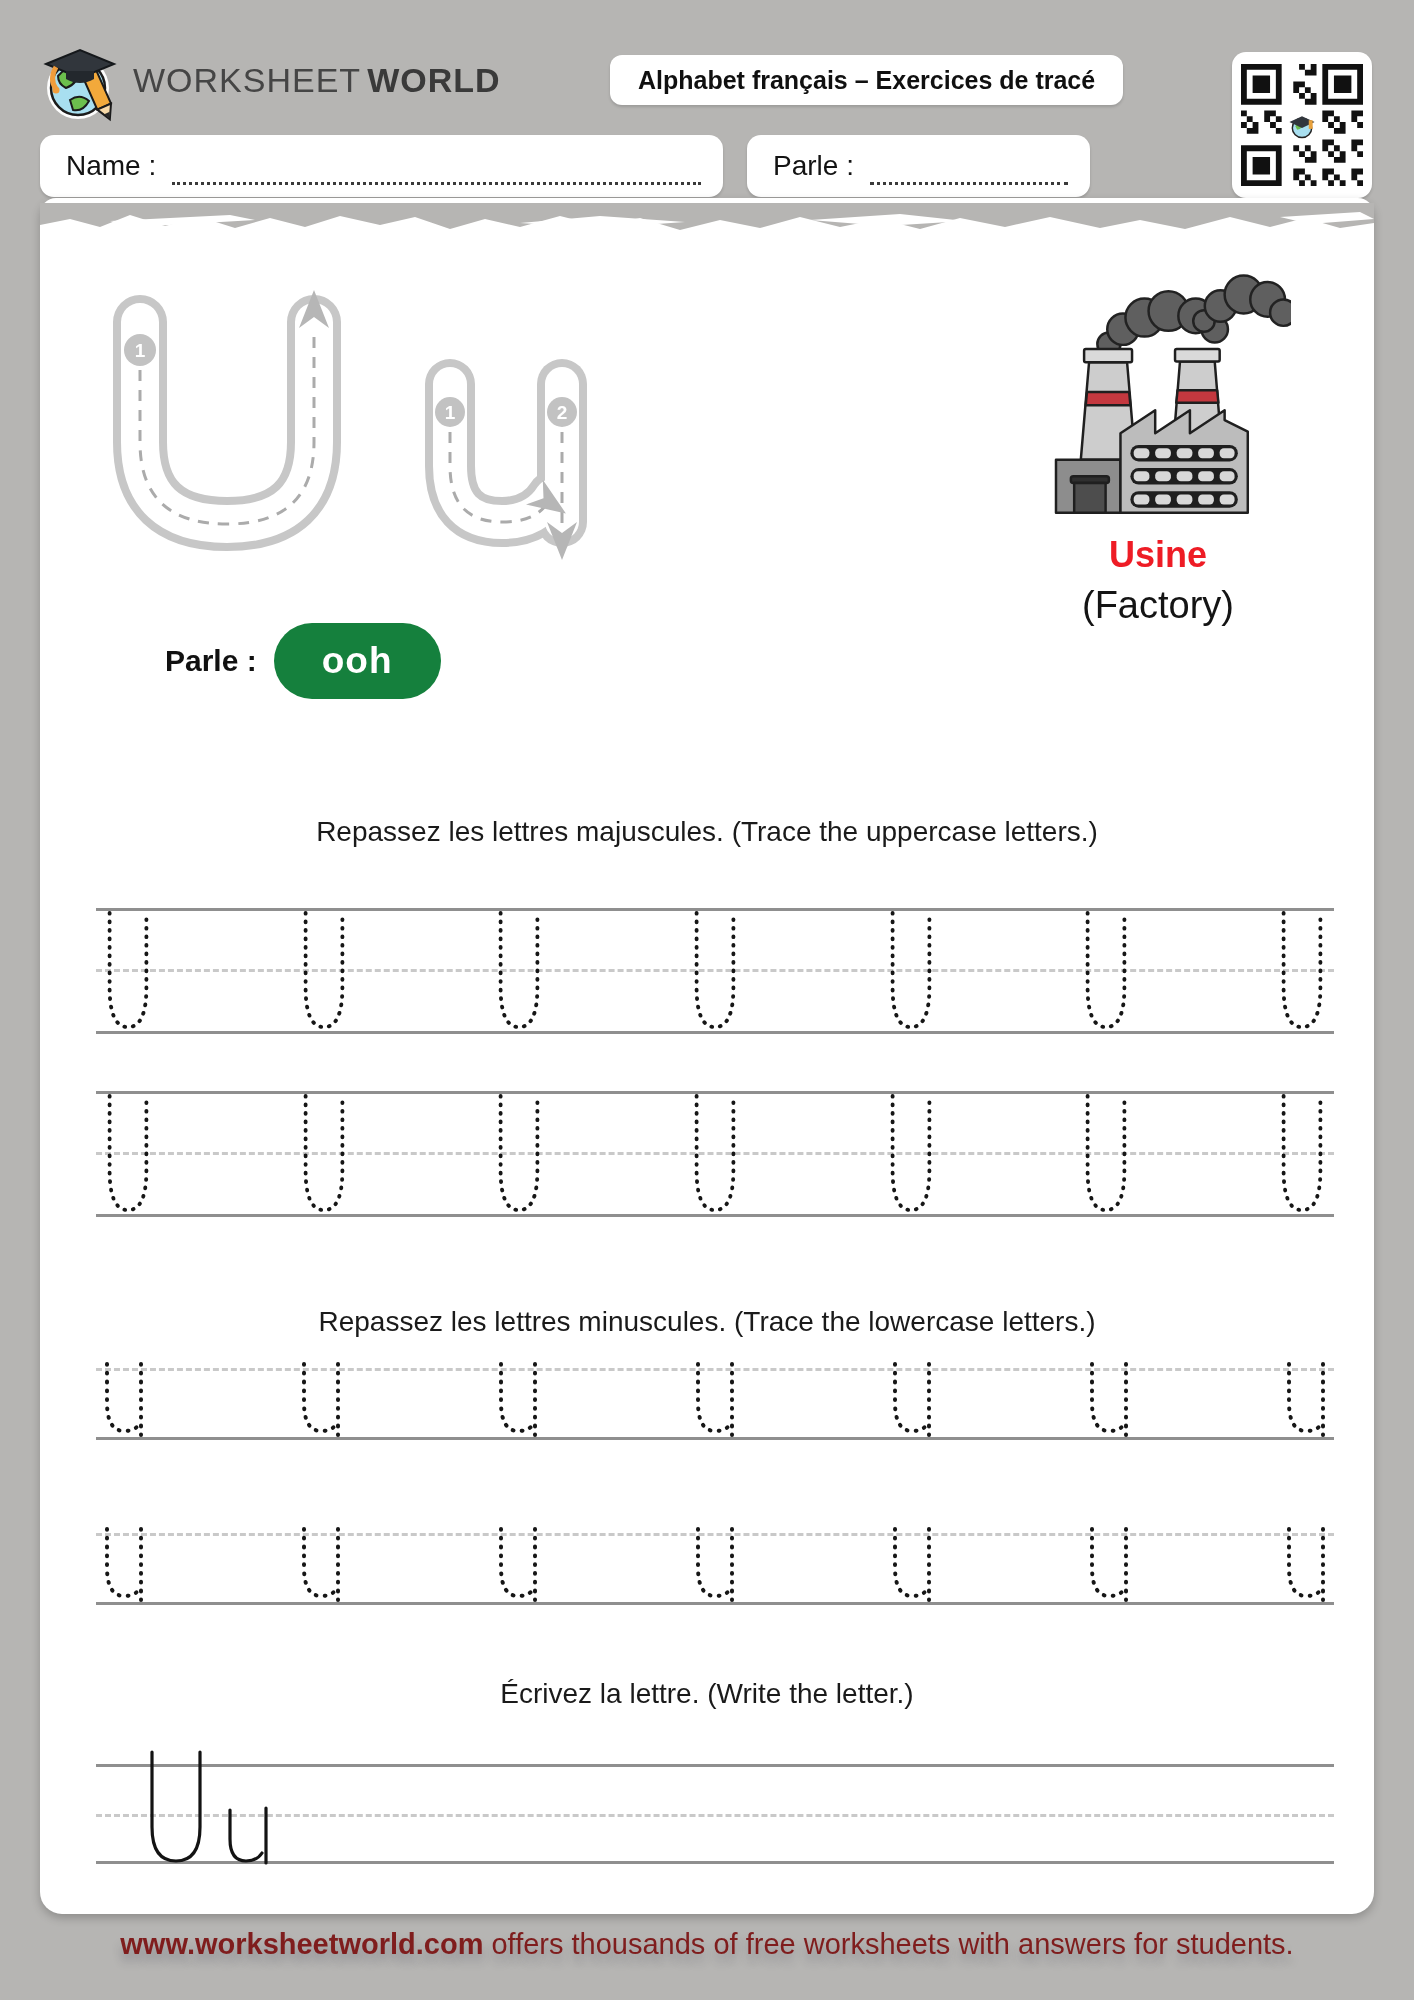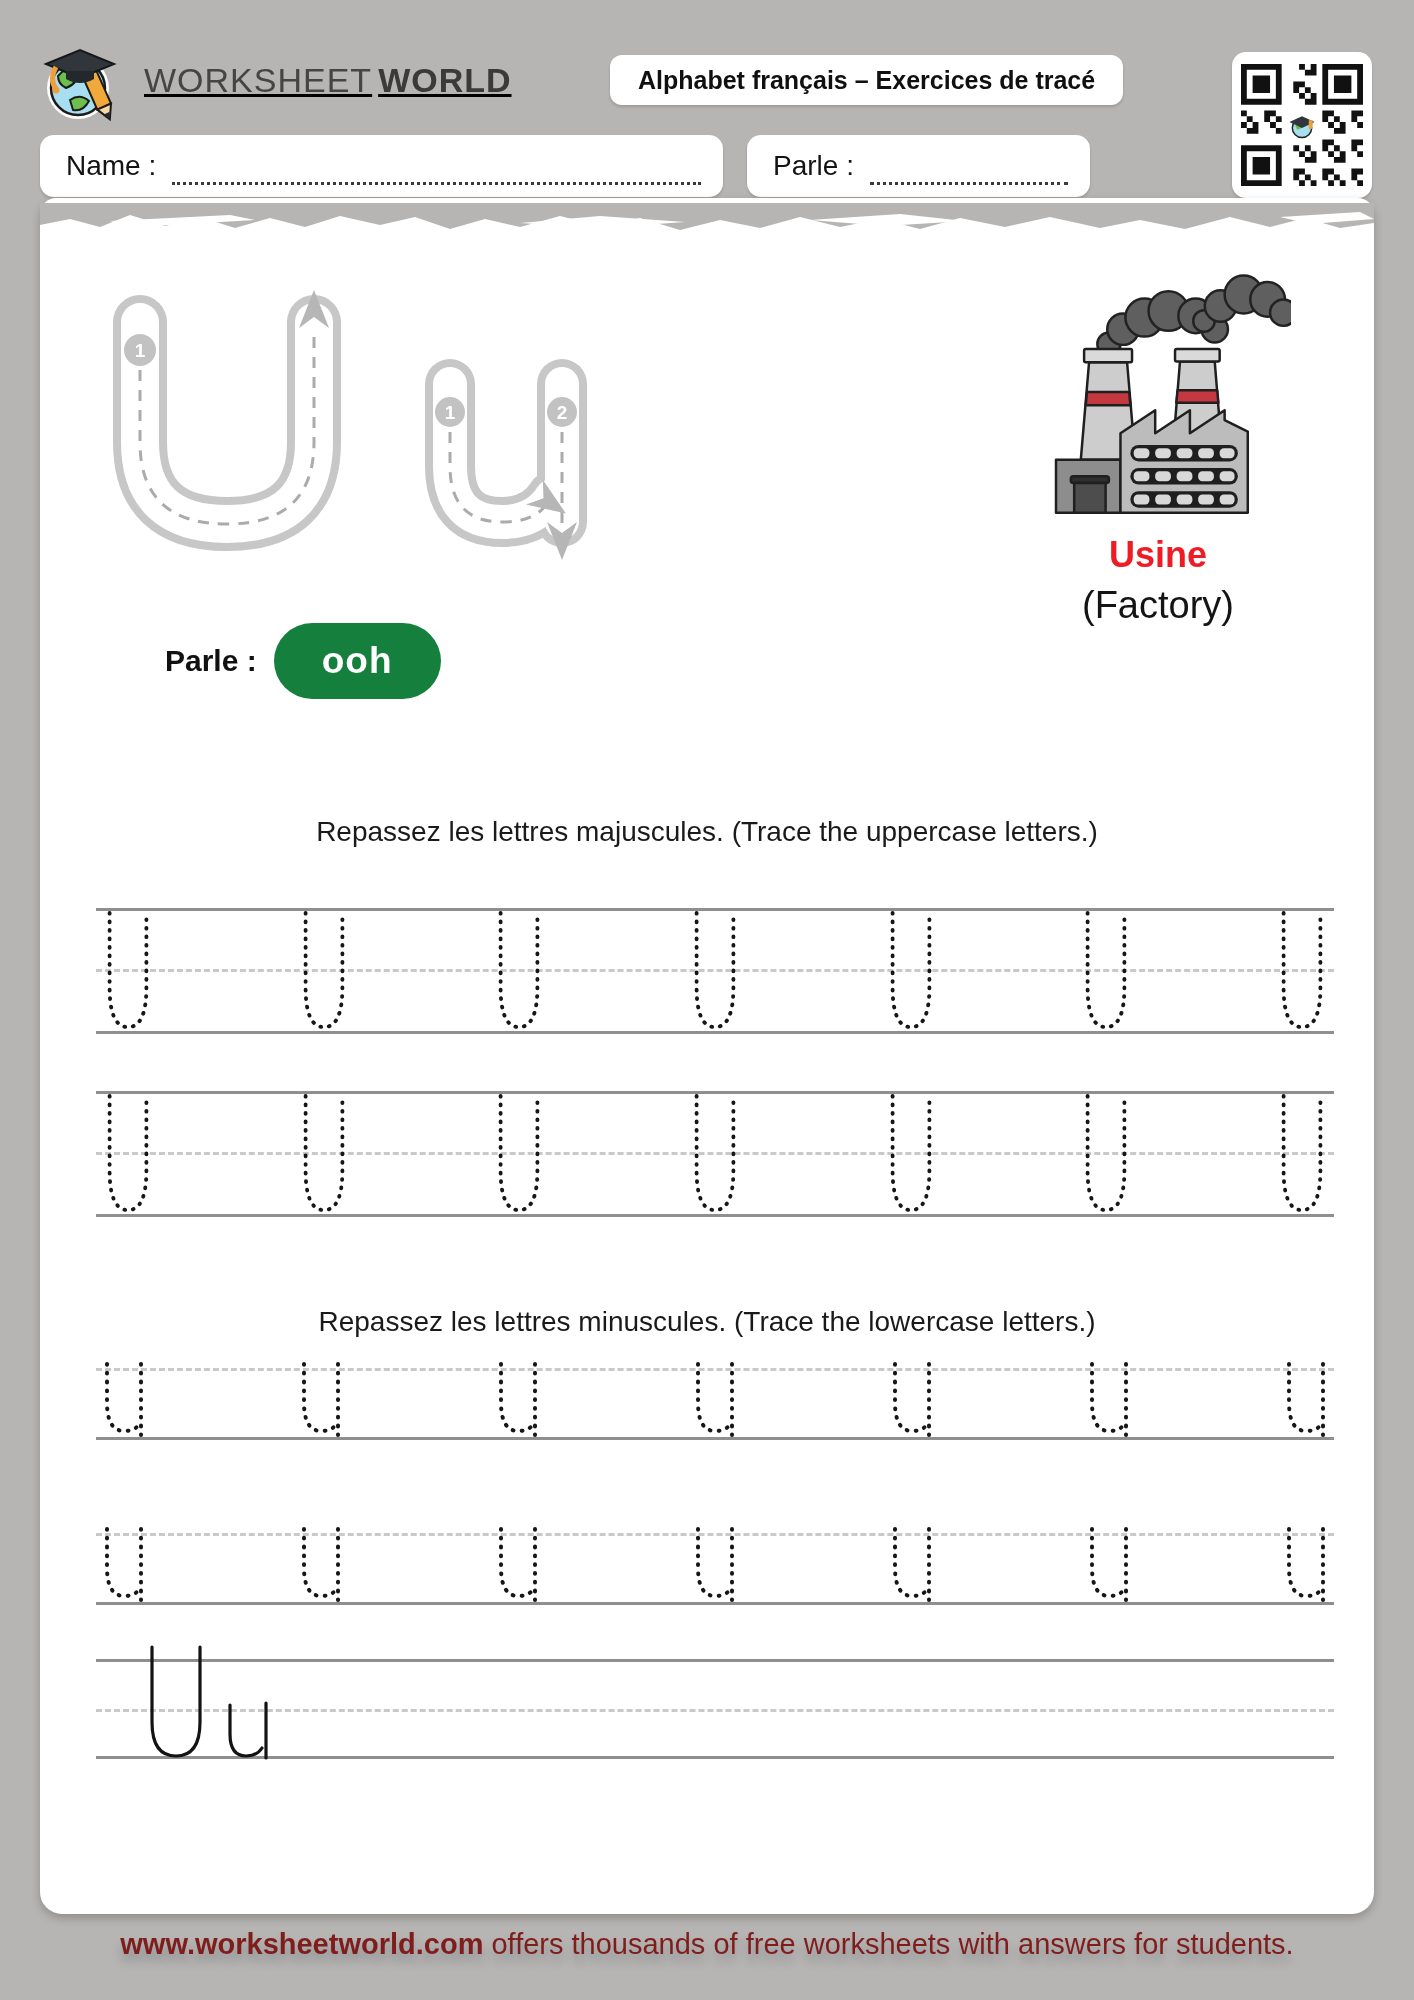--- a/index.html
+++ b/index.html
@@ -1,20 +1,20 @@
 <!DOCTYPE html>
 <html><head>
 <meta charset="utf-8">
 <style>
   html,body{margin:0;padding:0;}
   body{font-family:"Liberation Sans", sans-serif; background:#9e9d9b;}
   .page{position:relative;width:1414px;height:2000px;background:#b6b5b3;overflow:hidden;margin:0 auto;}
 
   
-  .logo{position:absolute;left:36px;top:38px;display:flex;align-items:center;gap:20px;text-decoration:underline;}
+  .logo{position:absolute;left:36px;top:38px;display:flex;align-items:center;gap:9px;}
   .brand{font-size:34px;letter-spacing:1px;color:#454545;white-space:nowrap;}
   .brand .b1{font-weight:normal;}
   .brand .b2{font-weight:bold;color:#3a3a3a;margin-left:6px;}
 
   .badge{position:absolute;left:610px;top:55px;height:50px;background:#fff;border-radius:12px;
          display:flex;align-items:center;padding:0 28px;font-size:25px;font-weight:bold;color:#101010;
          box-shadow:0 2px 3px rgba(0,0,0,.15);white-space:nowrap;}
 
   .qr{position:absolute;left:1232px;top:52px;width:140px;height:146px;background:#fff;border-radius:14px;
       display:flex;align-items:center;justify-content:center;box-shadow:0 2px 3px rgba(0,0,0,.15);}
@@ -339,20 +339,21 @@
           <use href="#u-lower"></use>
         </svg>
         <svg class="trace-letter" viewBox="0 0 56 80">
           <use href="#u-lower"></use>
         </svg>
         <svg class="trace-letter" viewBox="0 0 56 80">
           <use href="#u-lower"></use>
         </svg>
       </div>
 
+    <h2 class="section-heading" id="h-write">Écrivez la lettre. (Write the letter.)</h2>
     <div class="write-row">
       <div class="rline solid l-top"></div>
       <div class="rline dash l-mid"></div>
       <div class="rline solid l-bot"></div>
       <svg class="example-letters" viewBox="0 0 170 126">
         <path class="solid-letter" d="M22,2 V77 Q22,111 46,111 Q70,111 70,77 V2"></path>
         <path class="solid-letter" d="M100,60 V89 Q100,111 116,111 Q127,111 132,103"></path>
         <path class="solid-letter" d="M136,58 V113"></path>
       </svg>
     </div>

